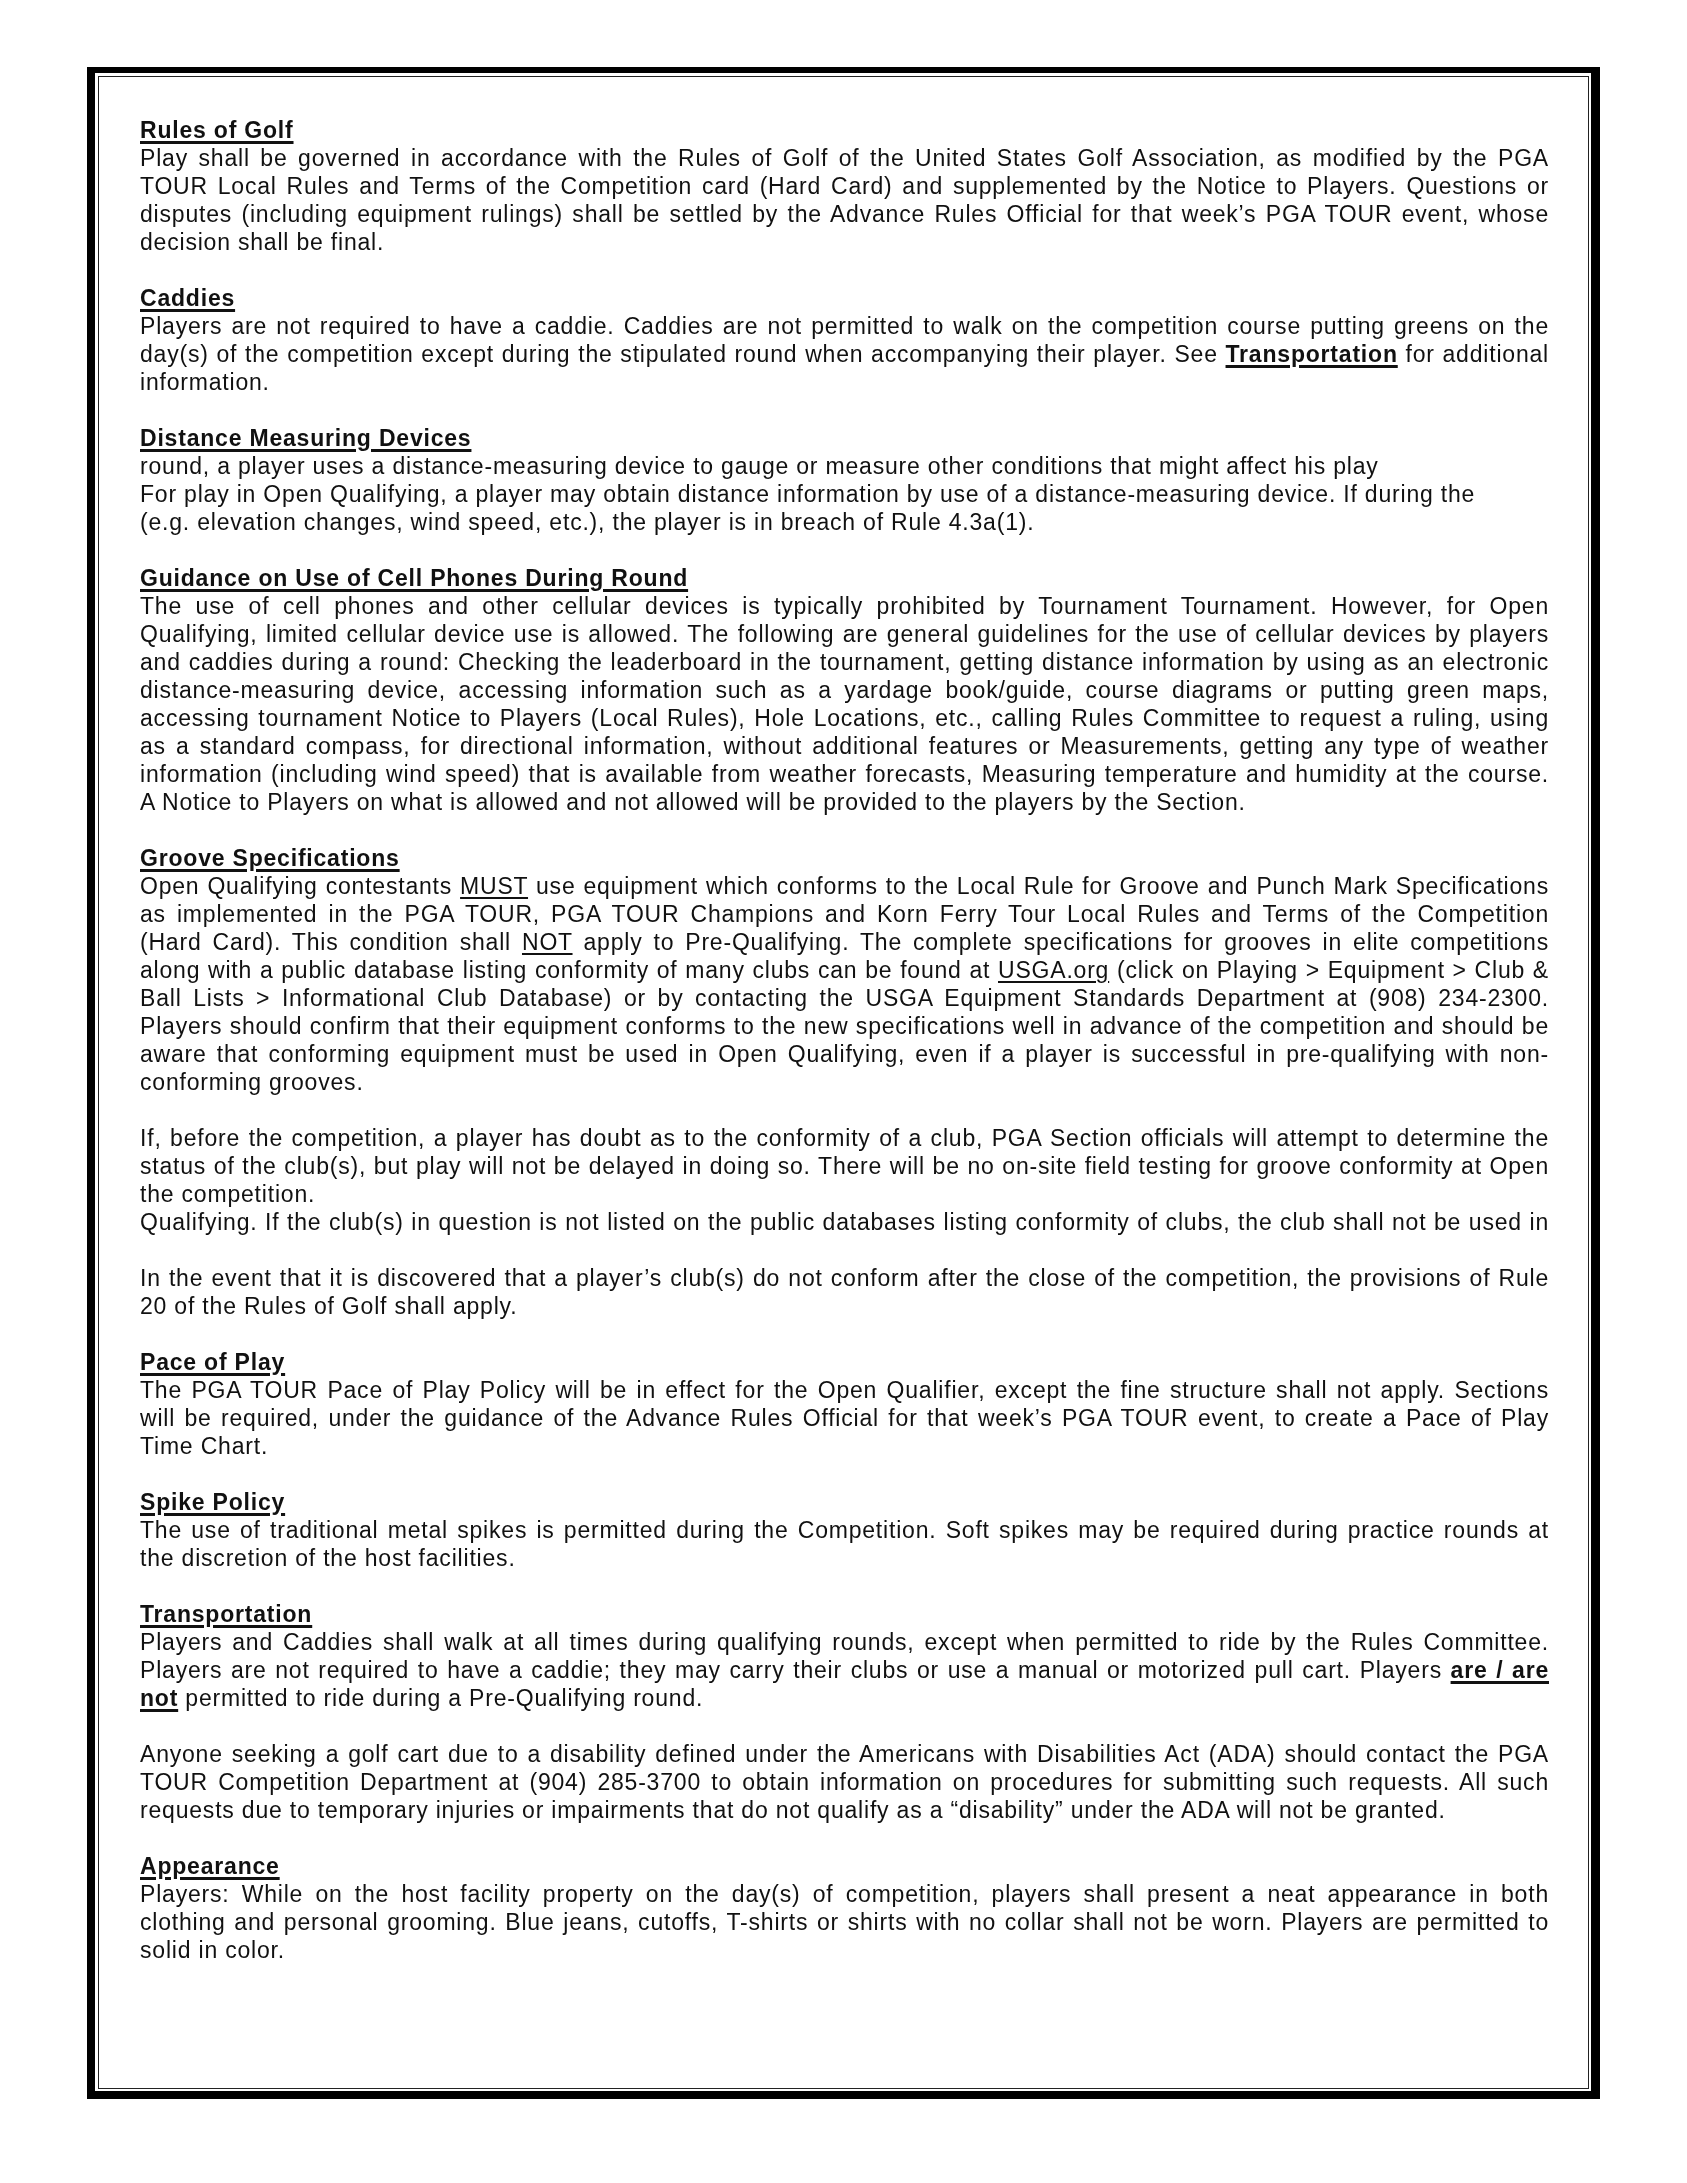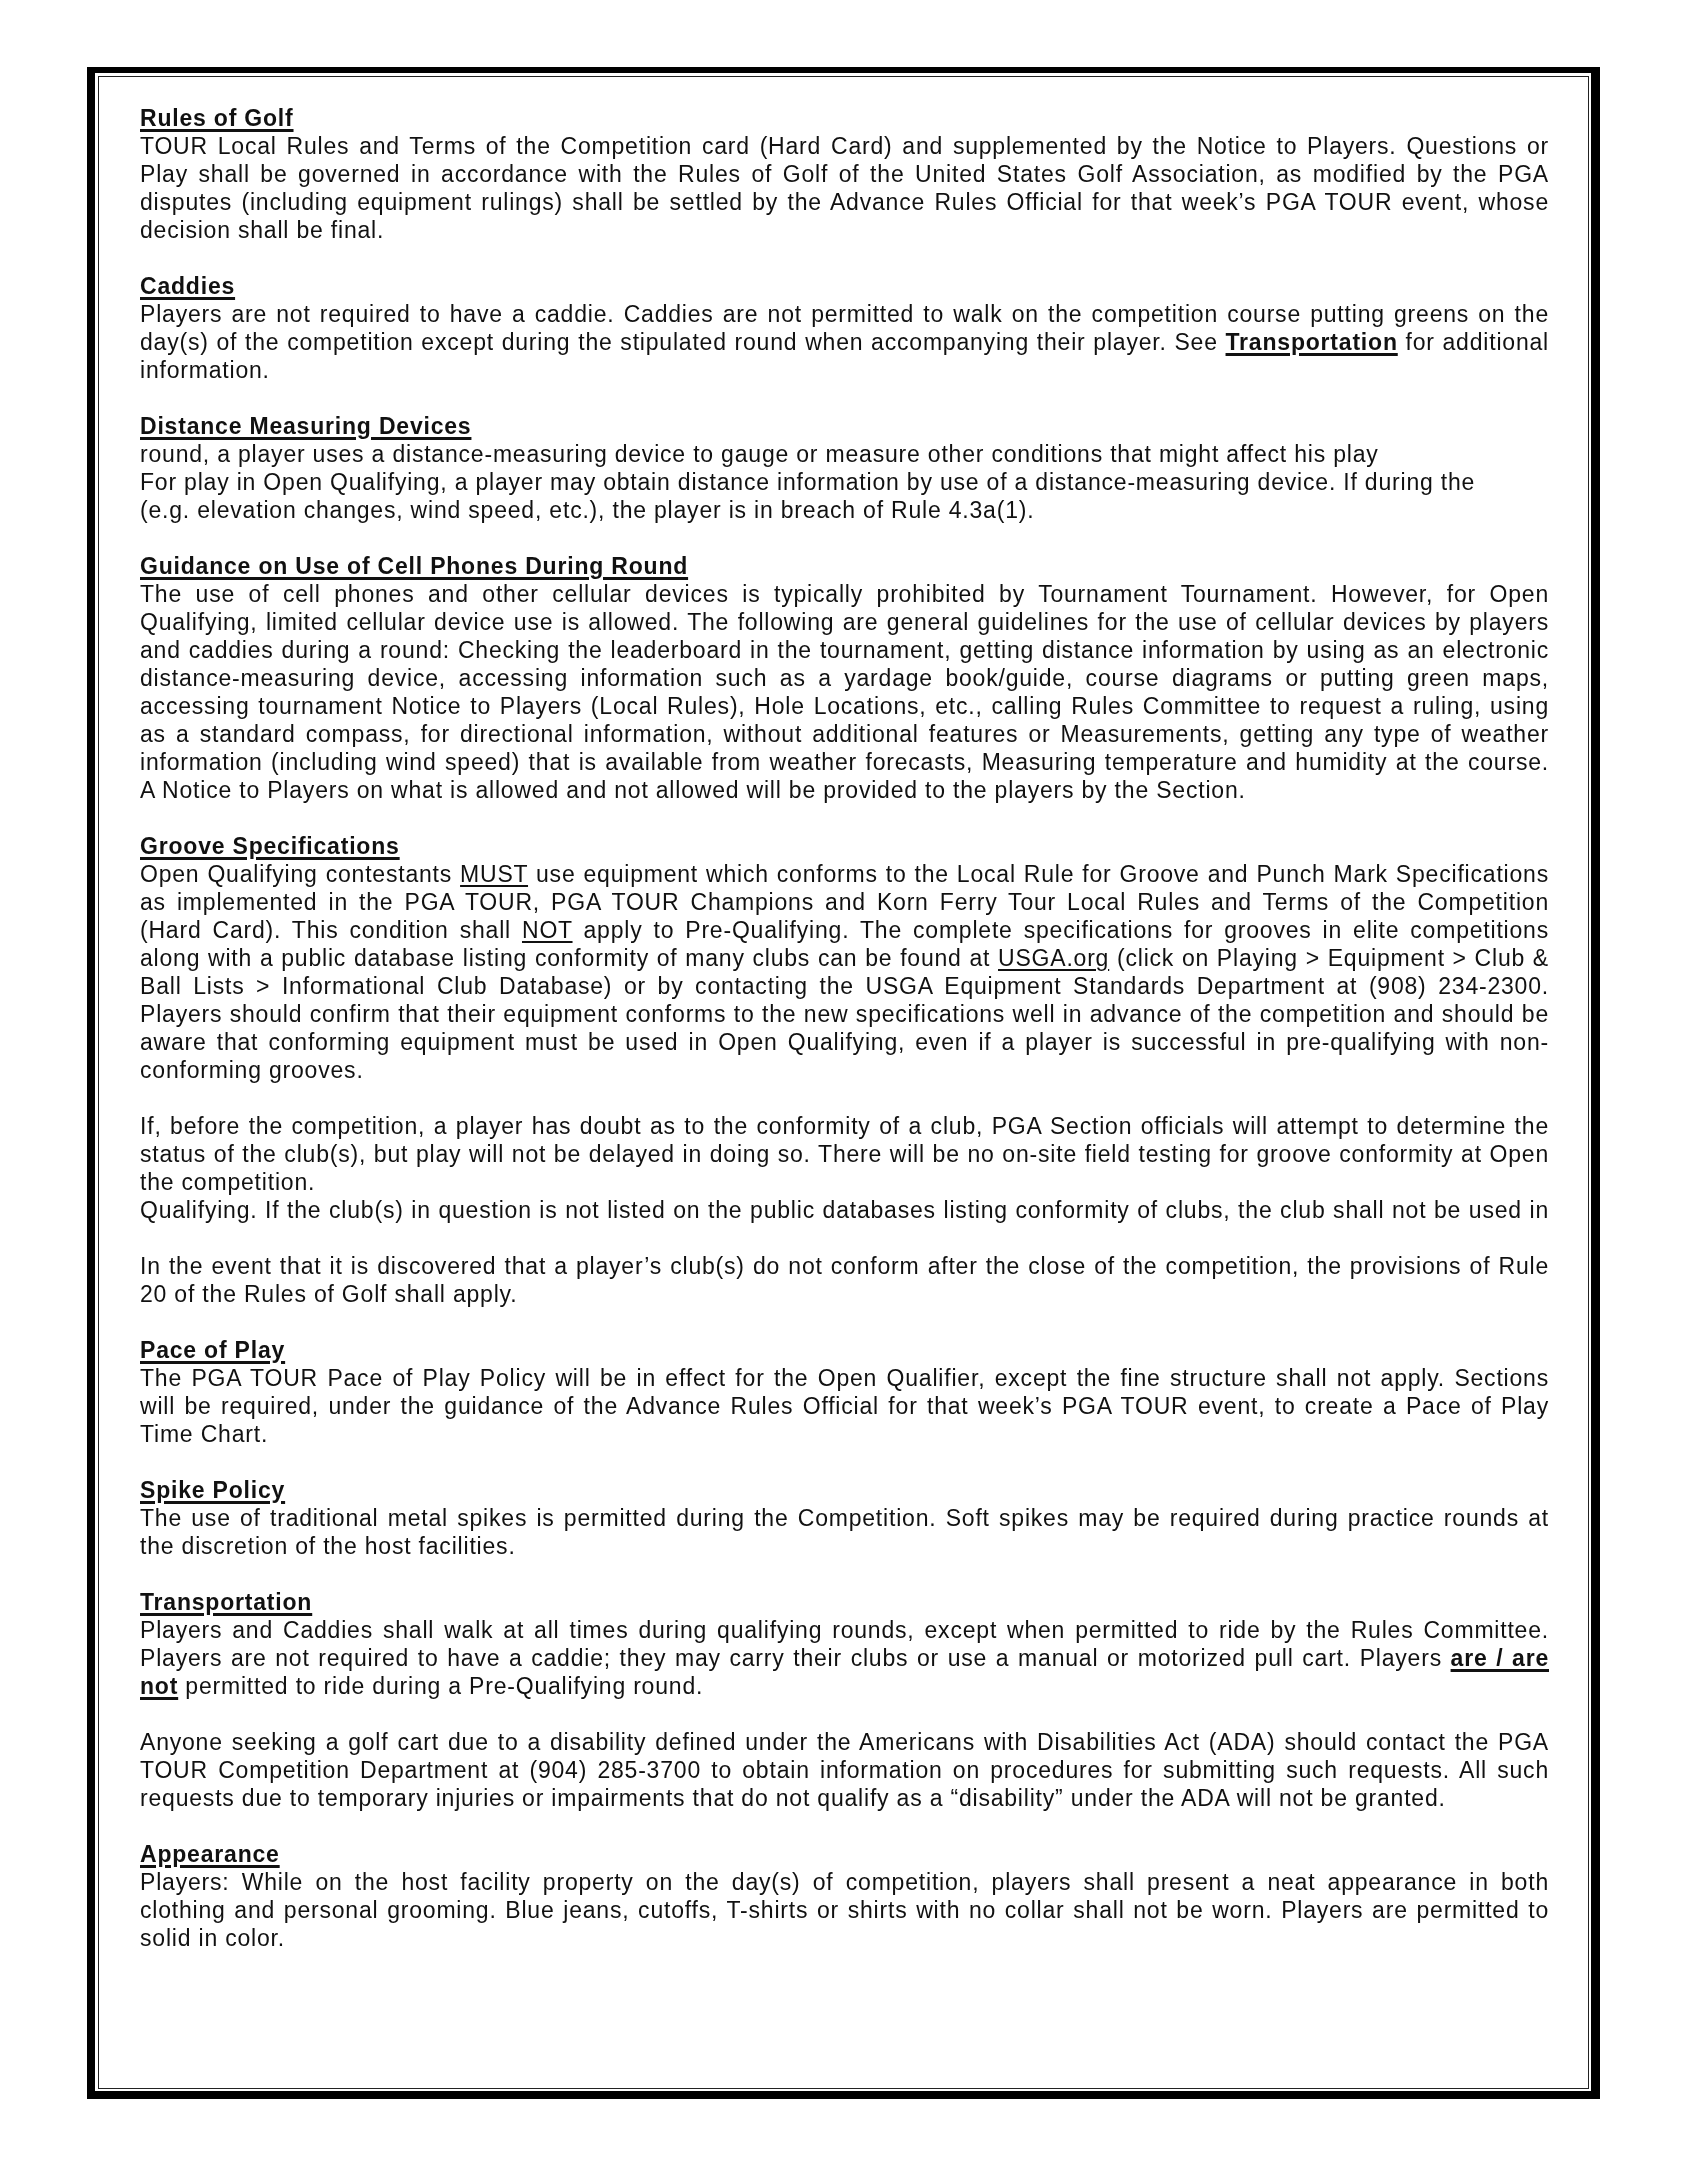--- a/index.html
+++ b/index.html
@@ -31,21 +31,21 @@
     position: absolute;
     left: 2.5px;
     top: 2.5px;
     right: 2.5px;
     bottom: 2.5px;
     border: 1.7px solid #222;
   }
   .content {
     position: absolute;
     left: 140px;
-    top: 104px;
+    top: 116px;
     width: 1409px;
     font-size: 23px;
     letter-spacing: 0.8px;
     line-height: 28px;
   }
   .line {
     display: block;
     white-space: nowrap;
     height: 28px;
     text-align: justify;
@@ -73,22 +73,22 @@
 <body>
 
 <div class="frame-outer">
   <div class="frame-inner"></div>
 </div>
 
 <div class="content" id="content">
     <section>
       <div class="heading">Rules of Golf</div>
       <div class="paragraph">
+        <div class="line justified"><span class="seg">Play shall be governed in accordance with the Rules of Golf of the United States Golf Association, as modified by the PGA</span></div>
         <div class="line justified"><span class="seg">TOUR Local Rules and Terms of the Competition card (Hard Card) and supplemented by the Notice to Players. Questions or</span></div>
-        <div class="line justified"><span class="seg">Play shall be governed in accordance with the Rules of Golf of the United States Golf Association, as modified by the PGA</span></div>
         <div class="line justified"><span class="seg">disputes (including equipment rulings) shall be settled by the Advance Rules Official for that week’s PGA TOUR event, whose</span></div>
         <div class="line last"><span class="seg">decision shall be final.</span></div>
       </div>
     </section>
     <div class="blank"></div>
     <section>
       <div class="heading">Caddies</div>
       <div class="paragraph">
         <div class="line justified"><span class="seg">Players are not required to have a caddie. Caddies are not permitted to walk on the competition course putting greens on the</span></div>
         <div class="line justified"><span class="seg">day(s) of the competition except during the stipulated round when accompanying their player. See </span><span class="seg bu">Transportation</span><span class="seg"> for additional</span></div>

